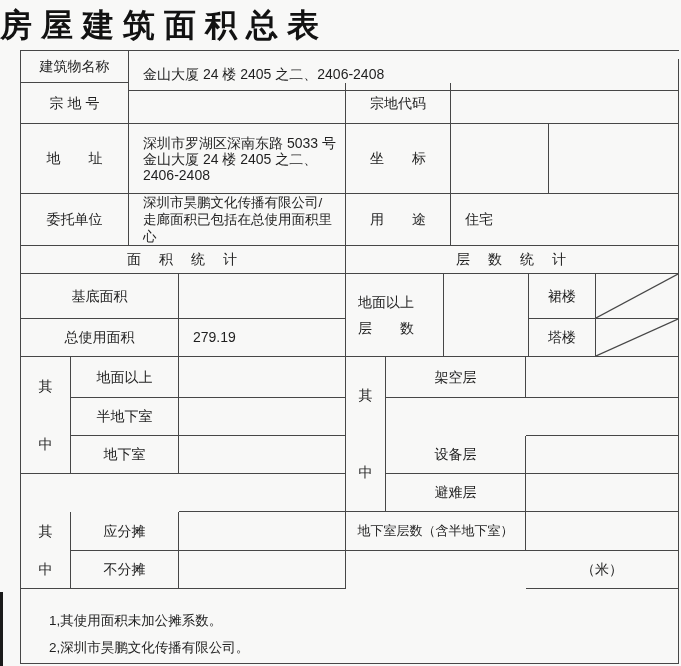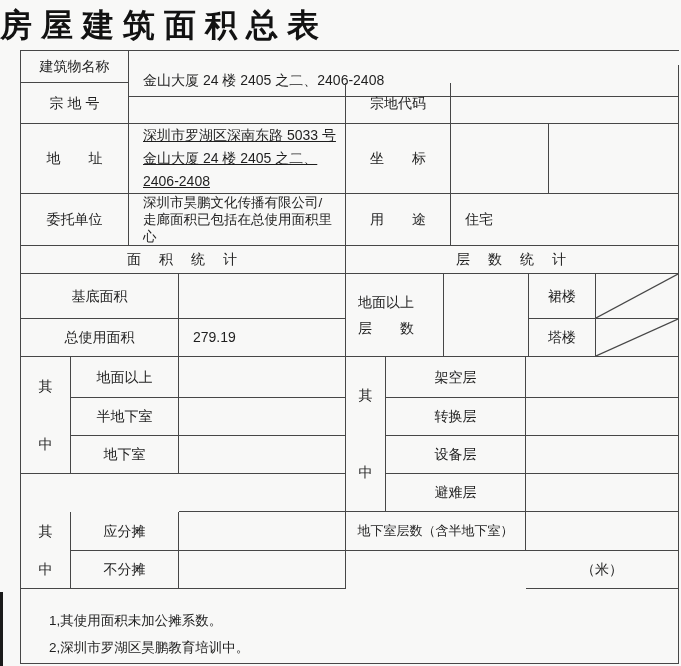--- a/index.html
+++ b/index.html
@@ -22,38 +22,38 @@
   }
   .cell{
     position:absolute;box-sizing:border-box;
     border-right:1px solid #474747;border-bottom:1px solid #474747;
     display:flex;align-items:center;
     font-size:14px;line-height:1.35;
   }
   .c{justify-content:center;text-align:center;}
   .l{padding-left:14px;justify-content:flex-start;text-align:left;}
   .pre{white-space:pre-line;}
-  .lh23{line-height:23px;text-decoration:underline;}
+  .lh23{line-height:16px;}
   .lh17{line-height:17px;font-size:13.5px;}
   .fs13{font-size:13px;}
   .hdr{letter-spacing:2px;}
   .vcol{flex-direction:column;justify-content:space-around;align-items:center;}
   .diag svg{display:block;width:100%;height:100%;}
   .notes{display:block;padding:18px 0 9px 28px;font-size:13.5px;line-height:27px;}
   .edge{position:absolute;left:0;top:592px;width:3px;height:74px;background:#1a1a1a;}
 </style>
 </head>
 <body>
 
 <div class="title">房屋建筑面积总表</div>
 
 <div class="tbl">
 
   <div class="cell c" style="left:0;top:0;width:108px;height:32px">建筑物名称</div>
-  <div class="cell l" style="left:108px;top:14px;width:550px;height:32px">金山大厦 24 楼 2405 之二、2406-2408</div>
+  <div class="cell l" style="left:108px;top:8px;width:550px;height:32px">金山大厦 24 楼 2405 之二、2406-2408</div>
 
   <div class="cell c" style="left:0;top:32px;width:108px;height:41px">宗 地 号</div>
   <div class="cell l" style="left:108px;top:32px;width:217px;height:41px"></div>
   <div class="cell c" style="left:325px;top:32px;width:105px;height:41px">宗地代码</div>
   <div class="cell l" style="left:430px;top:32px;width:228px;height:41px"></div>
 
   <div class="cell c" style="left:0;top:73px;width:108px;height:70px">地　　址</div>
   <div class="cell l pre lh23" style="left:108px;top:73px;width:217px;height:70px">深圳市罗湖区深南东路 5033 号
 金山大厦 24 楼 2405 之二、
 2406-2408</div>
@@ -102,21 +102,20 @@
   <div class="cell l" style="left:158px;top:347px;width:167px;height:38px"></div>
   <div class="cell c" style="left:50px;top:385px;width:108px;height:38px">地下室</div>
   <div class="cell l" style="left:158px;top:385px;width:167px;height:38px"></div>
 
   <div class="cell vcol" style="left:325px;top:306px;width:40px;height:155px">
     <span>其</span>
     <span>中</span>
   </div>
   <div class="cell c" style="left:365px;top:306px;width:140px;height:41px">架空层</div>
   <div class="cell l" style="left:505px;top:306px;width:153px;height:41px"></div>
-  <div class="cell c" style="left:365px;top:347px;width:140px;height:38px">转换层</div>
   <div class="cell l" style="left:505px;top:347px;width:153px;height:38px"></div>
   <div class="cell c" style="left:365px;top:385px;width:140px;height:38px">设备层</div>
   <div class="cell l" style="left:505px;top:385px;width:153px;height:38px"></div>
   <div class="cell c" style="left:365px;top:423px;width:140px;height:38px">避难层</div>
   <div class="cell l" style="left:505px;top:423px;width:153px;height:38px"></div>
 
   <div class="cell l" style="left:158px;top:423px;width:167px;height:38px"></div>
 
   <div class="cell vcol" style="left:0;top:461px;width:50px;height:77px">
     <span>其</span>
@@ -126,18 +125,18 @@
   <div class="cell l" style="left:158px;top:461px;width:167px;height:39px"></div>
   <div class="cell c fs13" style="left:325px;top:461px;width:180px;height:39px">地下室层数（含半地下室）</div>
   <div class="cell l" style="left:505px;top:461px;width:153px;height:39px"></div>
 
   <div class="cell c" style="left:50px;top:500px;width:108px;height:38px">不分摊</div>
   <div class="cell l" style="left:158px;top:500px;width:167px;height:38px"></div>
   <div class="cell c" style="left:505px;top:500px;width:153px;height:38px">（米）</div>
 
   <div class="cell notes" style="left:0;top:538px;width:658px;height:75px">
     <div>1,其使用面积未加公摊系数。</div>
-    <div>2,深圳市罗湖区昊鹏教育培训中。</div>
+    <div>2,深圳市昊鹏文化传播有限公司。</div>
   </div>
 
 </div>
 
 <div class="edge"></div>
 
 </body></html>

